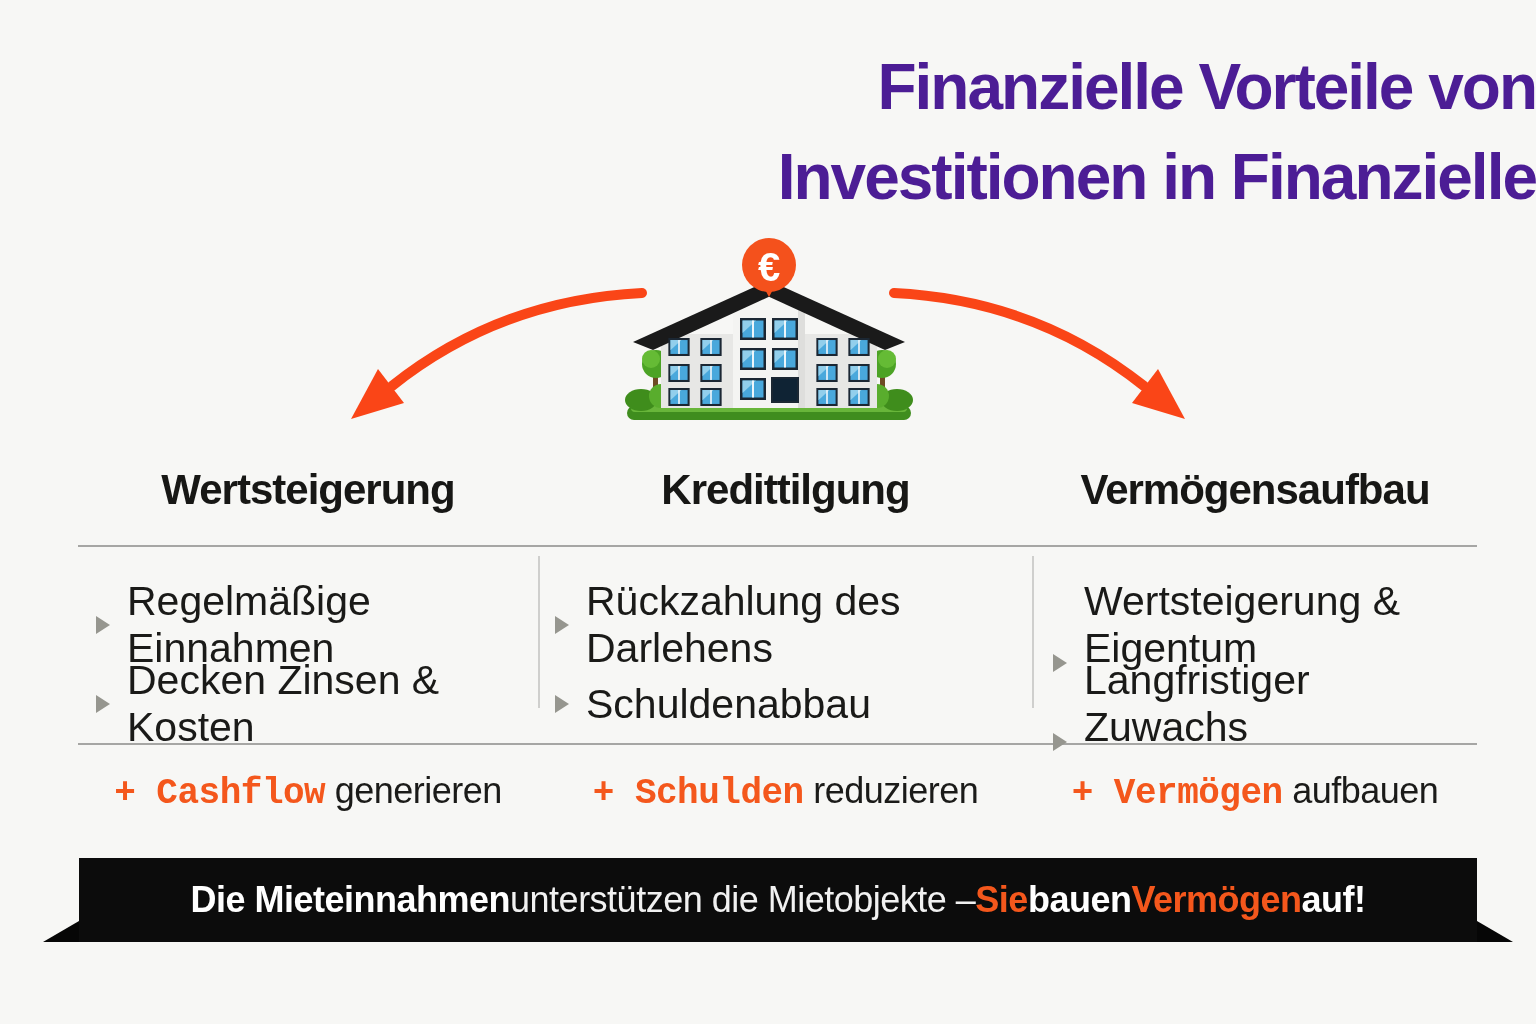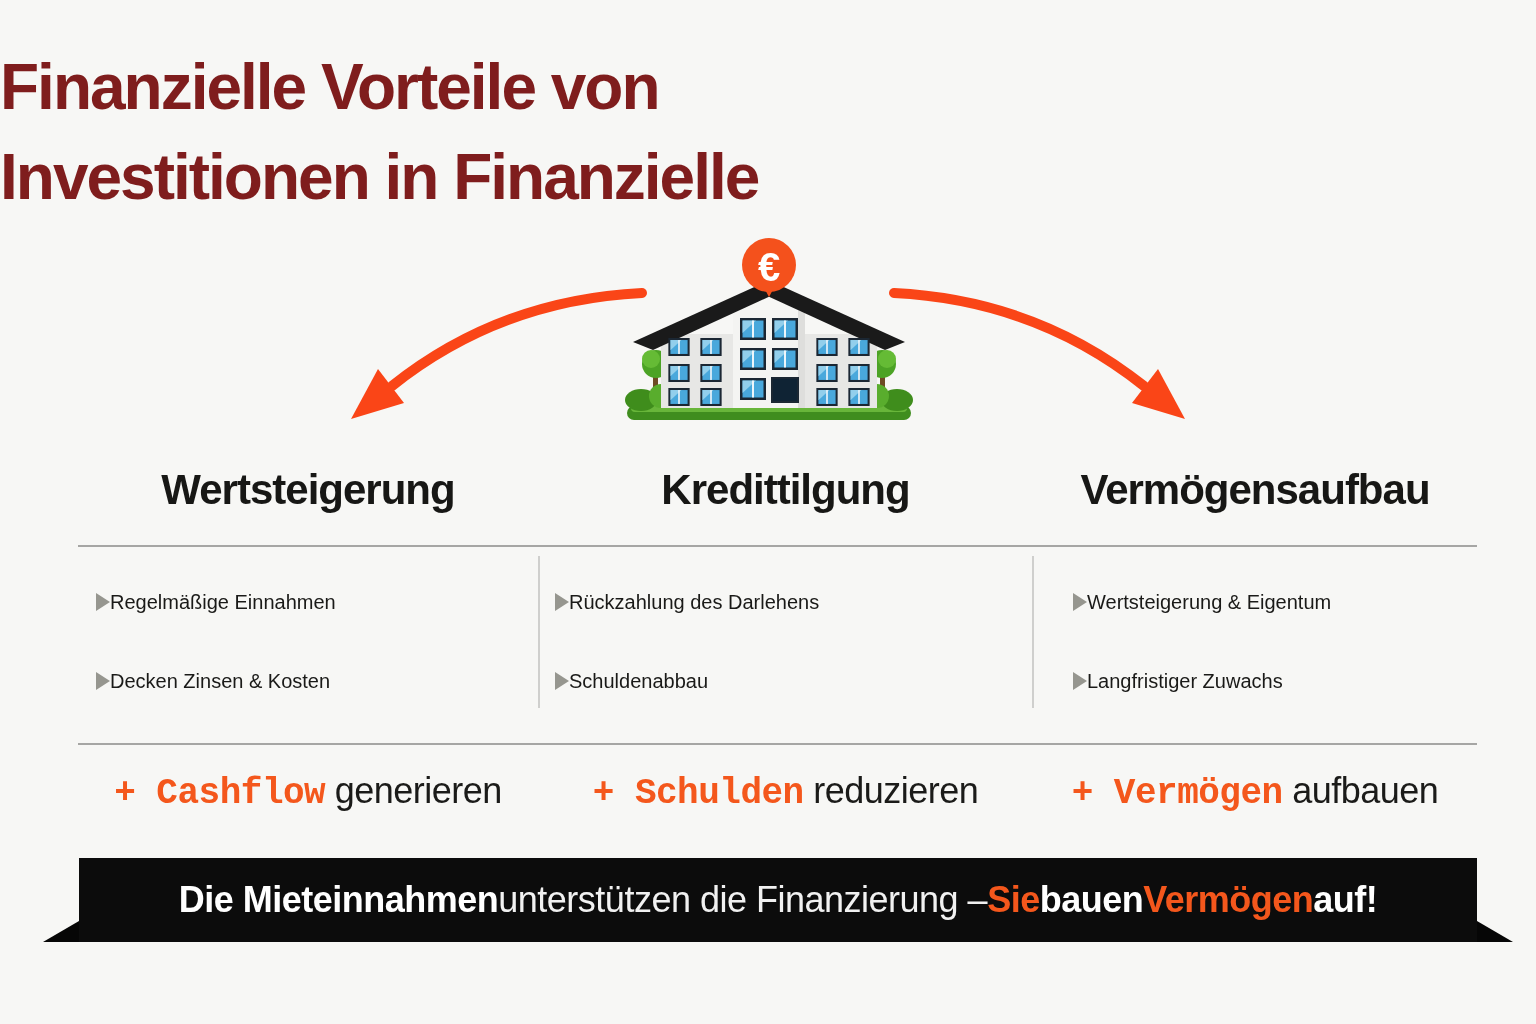--- a/index.html
+++ b/index.html
@@ -4,22 +4,22 @@
 <style>
   html,body{margin:0;padding:0;}
   body{
     width:1536px;height:1024px;position:relative;overflow:hidden;
     background:#f7f7f5;
     font-family:"Liberation Sans","DejaVu Sans",sans-serif;
     color:#1c1c1a;
   }
   
   .title{
-    position:absolute;top:42px;left:0;width:1536px;text-align:left;
-    font-size:64px;font-weight:bold;letter-spacing:-2px;line-height:90px;color:#7f1d1d;
+    position:absolute;top:42px;left:0;width:1536px;text-align:right;
+    font-size:64px;font-weight:bold;letter-spacing:-2px;line-height:90px;color:#4c1d95;
   }
   
   .hero-svg{position:absolute;left:0;top:0;}
   
   .cols{
     position:absolute;left:78px;width:1399px;
     display:grid;grid-template-columns:460px 495px 444px;
   }
   .row-headers{top:466px;}
   .row-headers .cell{
@@ -27,25 +27,25 @@
   }
   .hline{position:absolute;left:78px;width:1399px;height:2px;background:#a6a6a4;}
   .hline-1{top:545px;}
   .hline-2{top:743px;}
   .vline{position:absolute;top:556px;height:152px;width:2px;background:#cfcfcd;}
   .vline-1{left:538px;}
   .vline-2{left:1032px;}
   .row-bullet{height:48px;}
   .row-b1{top:578px;}
   .row-b2{top:657px;}
-  .bullet-cell{display:flex;align-items:center;font-size:20px;color:#19191:7;}
+  .bullet-cell{display:flex;align-items:center;gap:17px;font-size:41px;color:#19191:7;}
   .bullet-cell{color:#1a1a18;}
   .pad-a{padding-left:18px;}
   .pad-b{padding-left:17px;}
-  .pad-c{padding-left:40px;}
+  .pad-c{padding-left:20px;align-items:flex-end;}
   .tri{
     width:0;height:0;flex:0 0 auto;
     border-left:14px solid #96968f;
     border-top:9px solid transparent;
     border-bottom:9px solid transparent;
   }
   
   .row-benefits{top:770px;}
   .benefit-cell{text-align:center;font-size:36px;letter-spacing:-0.5px;white-space:nowrap;}
   .benefit-highlight{color:#f4571c;font-weight:bold;font-family:Liberation Mono, monospace;}
@@ -205,18 +205,18 @@
   <div class="benefit-cell">
     <span class="benefit-highlight">+ Schulden</span><span class="benefit-rest"> reduzieren</span>
   </div>
   <div class="benefit-cell">
     <span class="benefit-highlight">+ Vermögen</span><span class="benefit-rest"> aufbauen</span>
   </div>
 </div>
 
 <div class="banner">
   <span class="seg-bold-white">Die Mieteinnahmen </span>
-    <span class="seg-reg-white">unterstützen die Finanzierung – </span>
+    <span class="seg-reg-white">unterstützen die Mietobjekte – </span>
     <span class="seg-bold-orange">Sie</span>
     <span class="seg-bold-white"> bauen </span>
     <span class="seg-bold-orange">Vermögen</span>
     <span class="seg-bold-white"> auf!</span>
 </div>
 
 </body></html>

